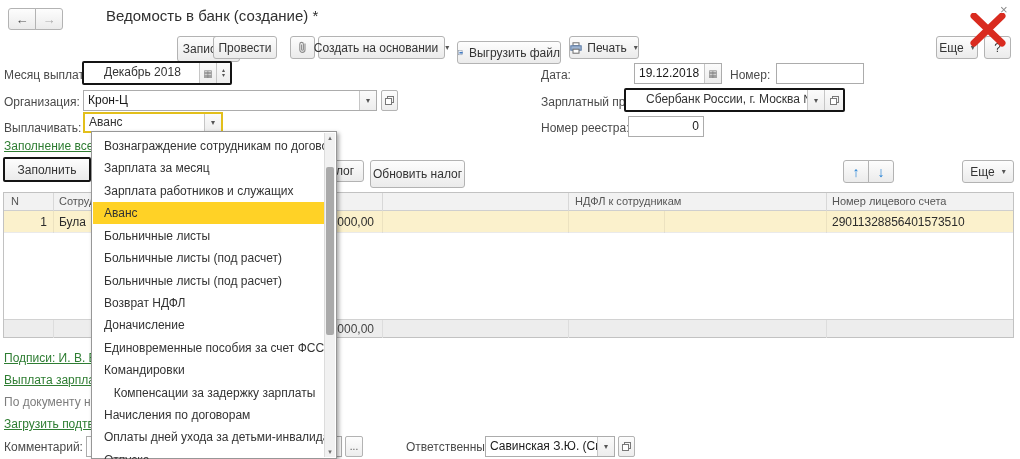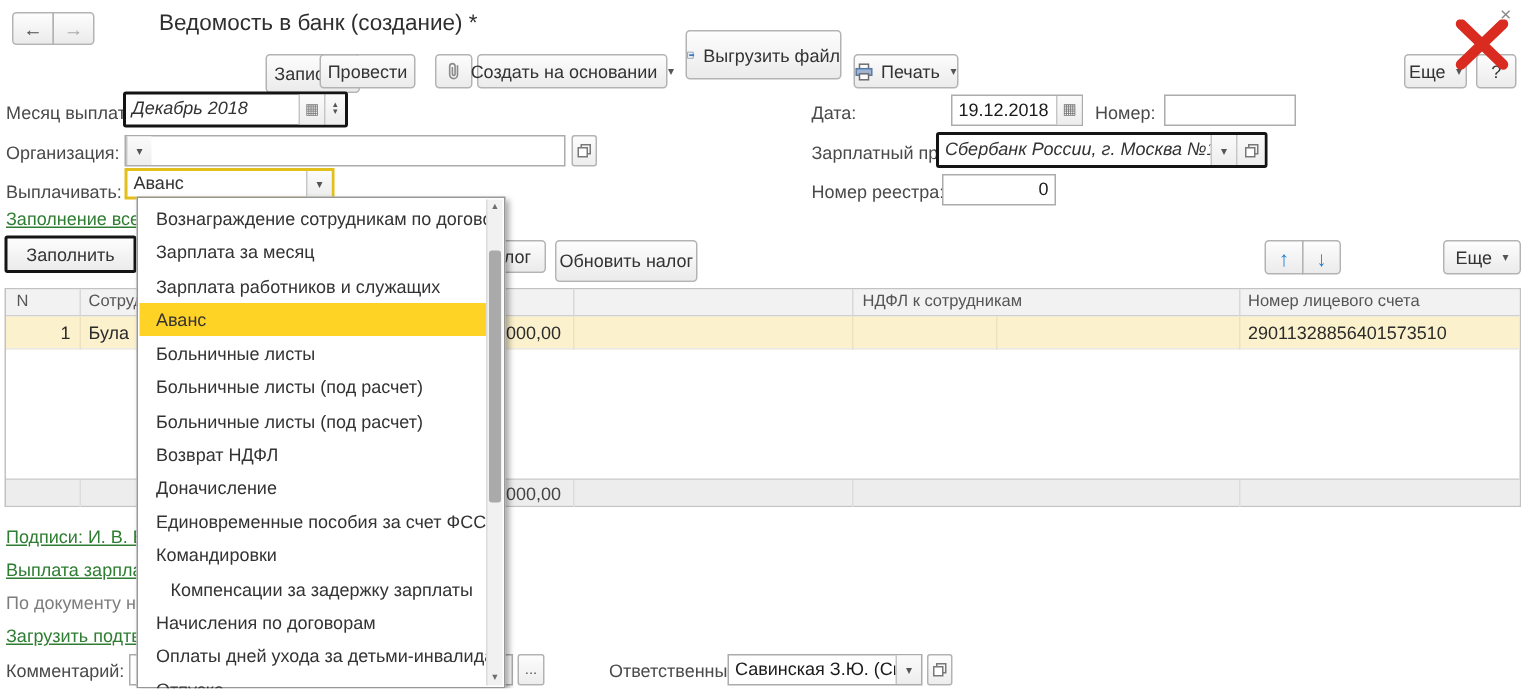--- a/index.html
+++ b/index.html
@@ -14,21 +14,21 @@
   .btn-yellow{background:linear-gradient(#ffe14d,#ffd01e);border-color:#d8b400;font-weight:bold;color:#1a1a1a;}
   .btn-default{border:2px solid #151515;border-radius:2px;background:linear-gradient(#fdfdfd,#ebebeb);}
   .field{position:absolute;background:#fff;border:1px solid #acacac;box-sizing:border-box;
          display:flex;align-items:stretch;font-size:12px;color:#1a1a1a;}
   .field .txt{flex:1;padding:2px 4px 0 4px;white-space:nowrap;overflow:hidden;}
   .field .txt.num{text-align:right;}
   .mini-btn{width:16px;border-left:1px solid #c6c6c6;display:flex;align-items:center;justify-content:center;
             background:linear-gradient(#fbfbfb,#ededed);color:#555;font-size:8px;}
   .focus-wrap{position:absolute;border:2px solid #141414;border-radius:2px;display:flex;align-items:stretch;
               box-sizing:border-box;background:#fff;font-size:12px;}
-  .focus-wrap .txt{flex:1;padding:2px 4px 0 4px;white-space:nowrap;overflow:hidden;font-style:italic;}
+  .focus-wrap .txt{flex:1;padding:2px 4px 0 20px;white-space:nowrap;overflow:hidden;}
   .combo-active{position:absolute;border:2px solid #e2bf1b;box-sizing:border-box;background:#fff;
                 display:flex;align-items:stretch;font-size:12px;}
   .link{position:absolute;color:#2e7d32;text-decoration:underline;white-space:nowrap;overflow:hidden;font-size:12px;}
   .plain-note{position:absolute;color:#7d7d7d;white-space:nowrap;overflow:hidden;font-size:12px;}
   .sq-btn{position:absolute;background:linear-gradient(#fdfdfd,#ededed);border:1px solid #b3b3b3;border-radius:2px;
           display:flex;align-items:center;justify-content:center;box-sizing:border-box;}
   
   .tbl{position:absolute;left:3px;top:192px;width:1011px;height:146px;border:1px solid #c2c2c2;background:#fff;box-sizing:border-box;}
   .thead{position:absolute;left:0;top:0;width:100%;height:18px;background:#f2f2f2;border-bottom:1px solid #cfcfcf;box-sizing:border-box;}
   .th{position:absolute;top:2px;font-size:11px;color:#555;white-space:nowrap;}
@@ -70,21 +70,21 @@
   </div>
   <div class="btn" style="left:290px;top:36px;width:25px;height:23px;">
     <svg class="icon-svg" width="11" height="13" viewBox="0 0 11 13">
       <path d="M8 2.5v6.3a2.6 2.6 0 0 1-5.2 0V3.2a1.8 1.8 0 1 1 3.6 0v5.2a.9.9 0 0 1-1.8 0V3.6" fill="none" stroke="#8c8c8c" stroke-width="1.1"></path>
     </svg>
   </div>
   <div class="btn" style="left:318px;top:36px;width:127px;height:23px;">
     <span>Создать на основании</span>
     <span class="caret">▾</span>
   </div>
-  <div class="btn" style="left:457px;top:20px;width:104px;height:33px;">
+  <div class="btn" style="left:457px;top:41px;width:104px;height:23px;">
     <svg class="icon-svg" width="13" height="12" viewBox="0 0 13 12">
       <rect x="1" y="1" width="8" height="9" fill="#e8eef6" stroke="#7b8aa0"></rect>
       <path d="M5 4 L11 4 L11 2.5 L13 5.5 L11 8.5 L11 7 L5 7 Z" fill="#3f78c0" transform="translate(-1.5,0.2) scale(0.95)"></path>
     </svg>
     <span>Выгрузить файл</span>
   </div>
   <div class="btn" style="left:569px;top:36px;width:70px;height:23px;">
     <svg class="icon-svg" width="12" height="12" viewBox="0 0 12 12">
       <rect x="3" y="0.8" width="6" height="3" fill="#fff" stroke="#6d6d6d"></rect>
       <rect x="0.8" y="3.8" width="10.4" height="4.4" fill="#9db4d2" stroke="#5a7aa6"></rect>
@@ -119,20 +119,21 @@
         <span style="font-size:10px;color:#777;">▦</span>
       </span>
   </div>
   <div class="lbl" style="left:730px;top:68px;">Номер:</div>
   <div class="field" style="left:776px;top:63px;width:88px;height:21px;">
     <span class="txt"></span>
   </div>
 
   <div class="lbl" style="left:4px;top:95px;">Организация:</div>
   <div class="field" style="left:83px;top:90px;width:294px;height:21px;">
+    <span class="txt">Крон-Ц</span>
     <span class="mini-btn">
         <span>▾</span>
       </span>
   </div>
   <div class="sq-btn" style="left:381px;top:90px;width:17px;height:21px;">
     <svg width="11" height="11" viewBox="0 0 11 11">
       <rect x="3.5" y="1.5" width="6" height="6" fill="none" stroke="#787878"></rect>
       <rect x="1.5" y="3.5" width="6" height="6" fill="#fff" stroke="#787878"></rect>
     </svg>
   </div>

